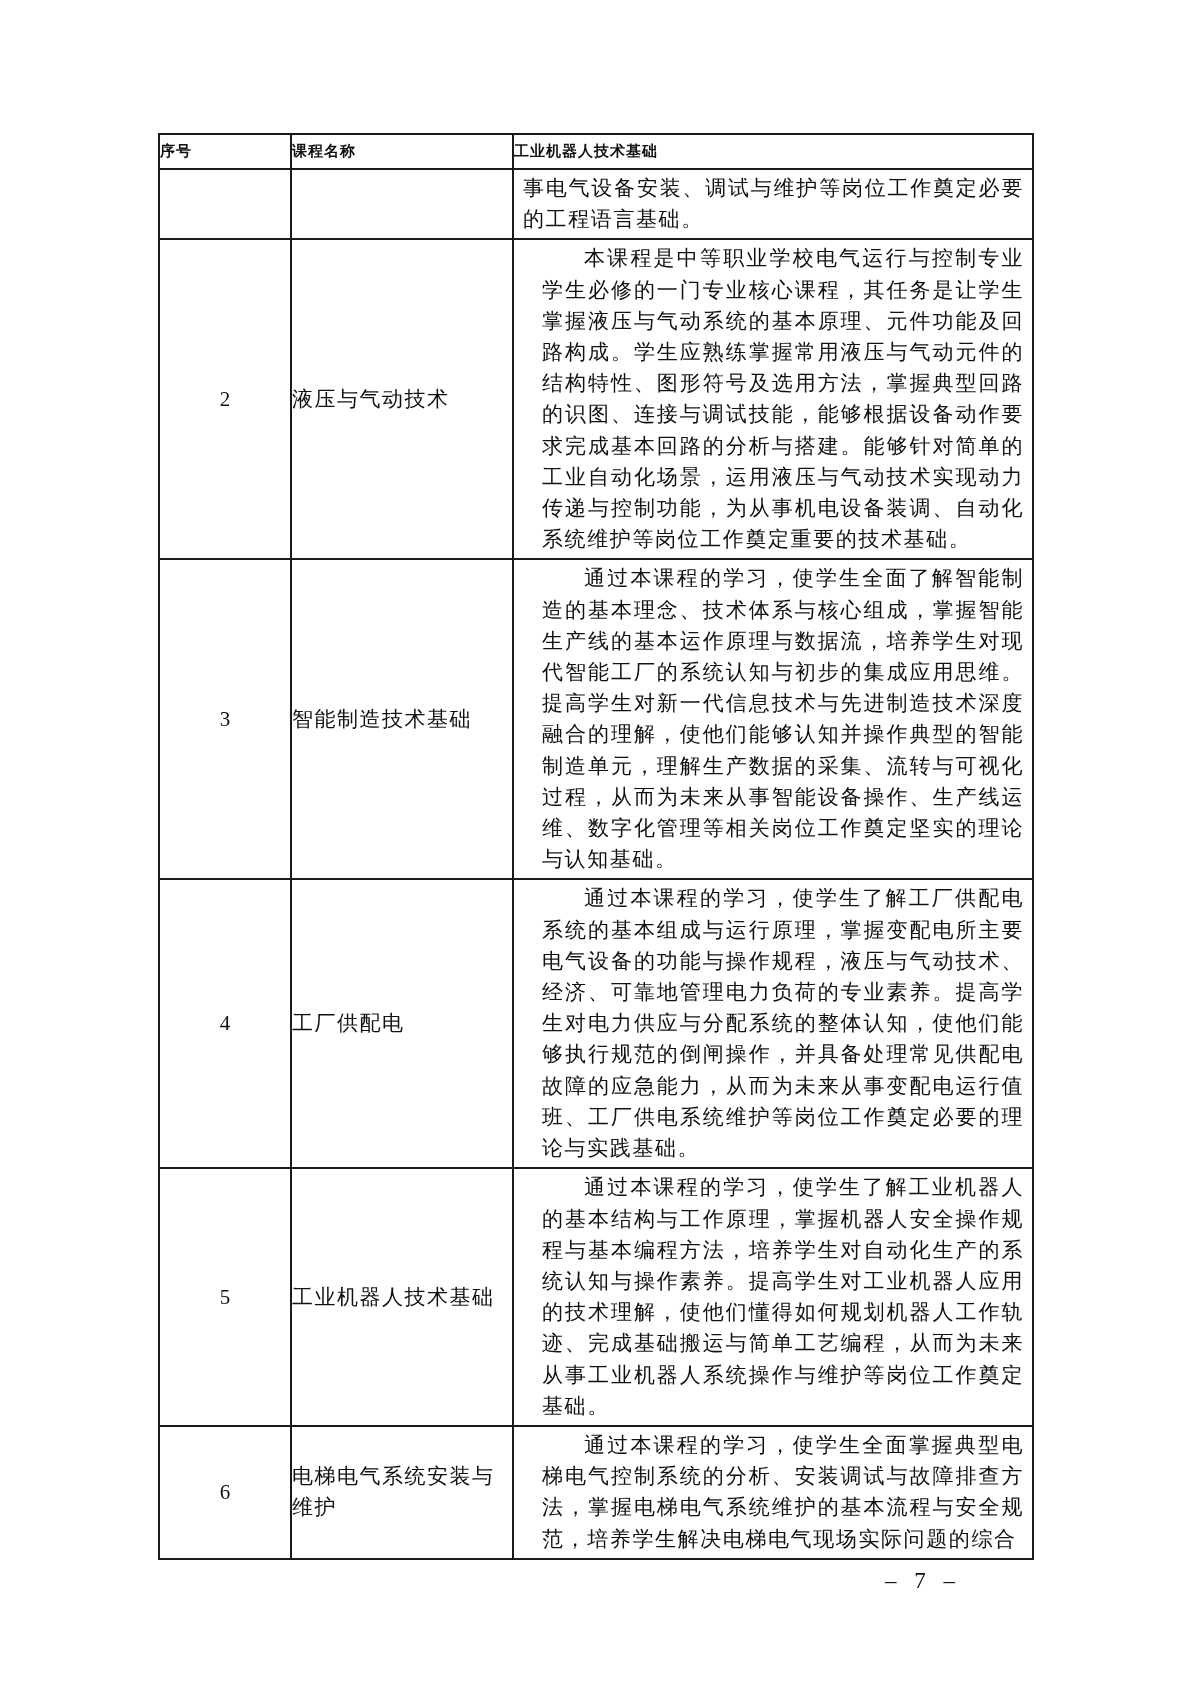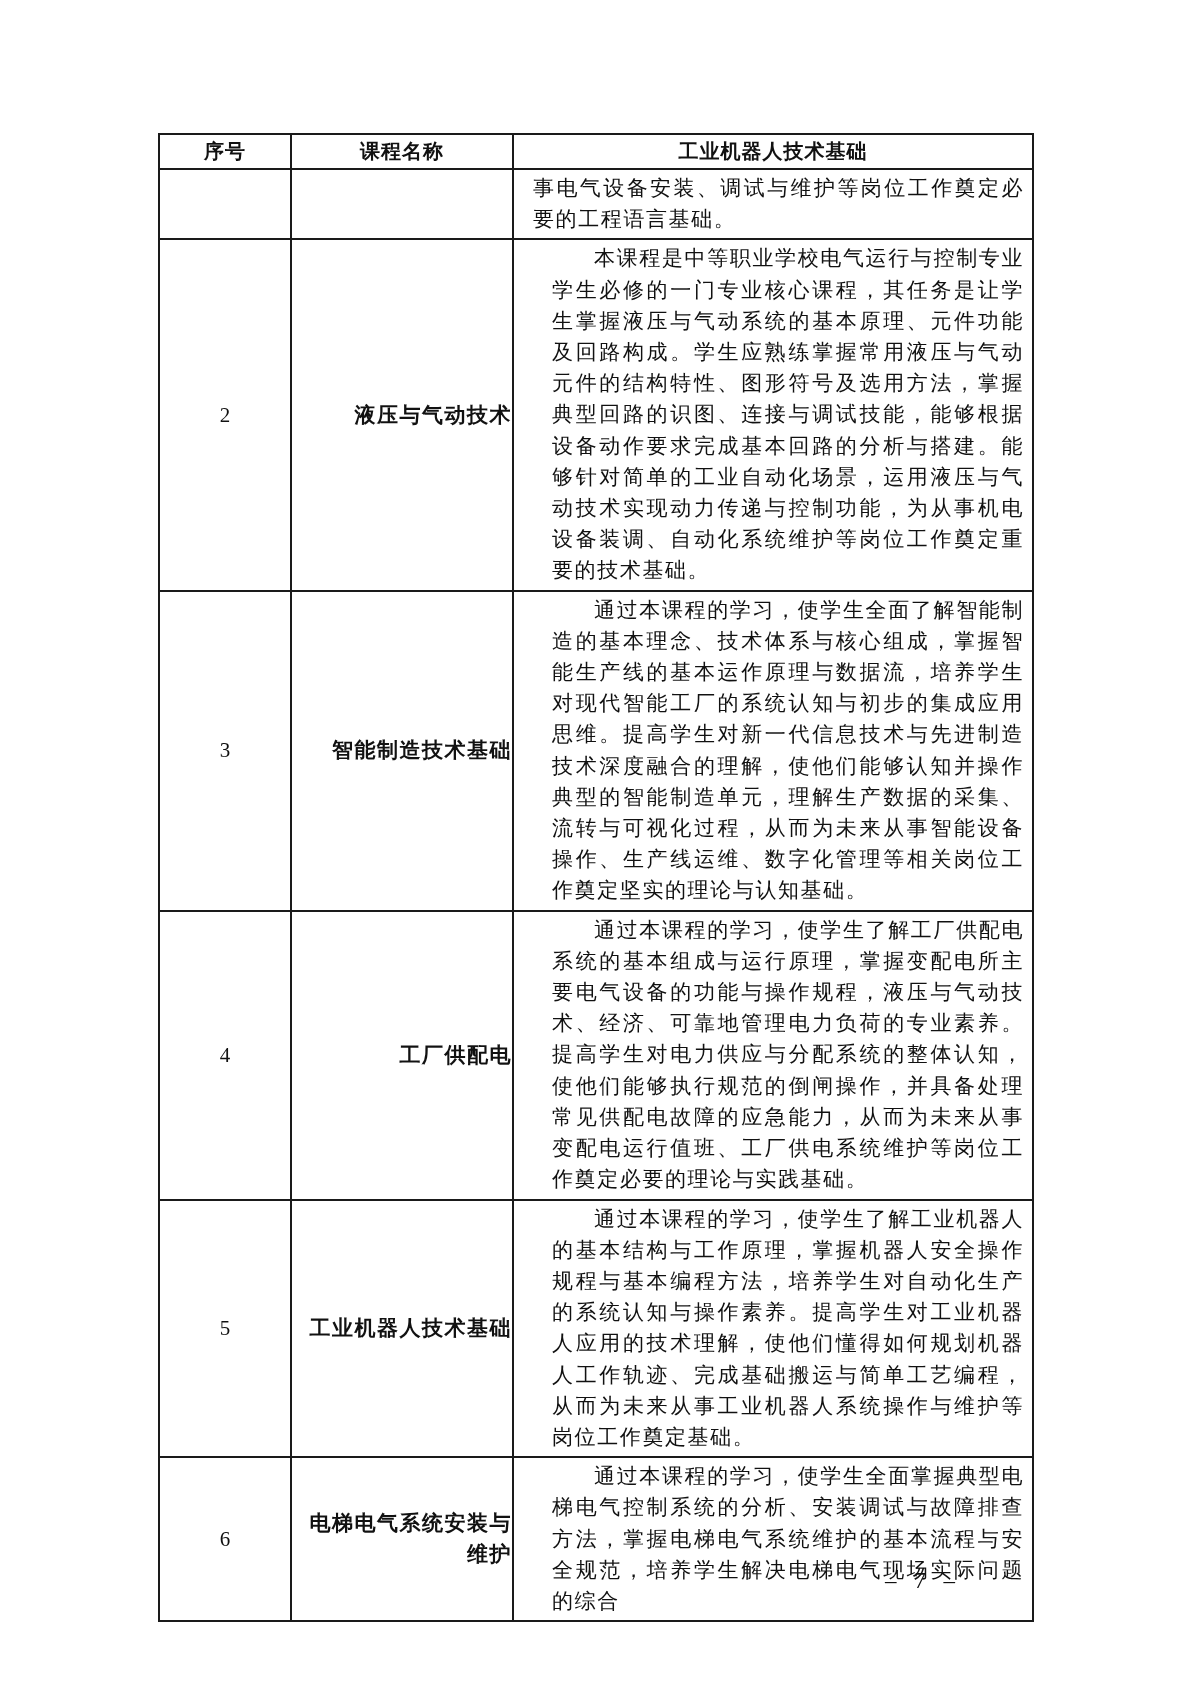--- a/index.html
+++ b/index.html
@@ -27,45 +27,44 @@
   table.course-table th,
   table.course-table td {
     border: 2px solid #1a1a1a;
     padding: 0;
     vertical-align: middle;
   }
   col.c-no     { width: 132px; }
   col.c-course { width: 222px; }
   col.c-main   { width: 520px; }
   th {
-    font-size: 20px;
+    font-size: 15px;
     font-weight: bold;
-    text-align: center;
+    text-align: left;
     height: 33px;
     letter-spacing: 1px;
     line-height: 33px;
   }
   td.cell-no {
     text-align: center;
     font-size: 21px;
   }
   td.cell-course {
-    text-align: right;
+    text-align: left;
     font-size: 21px;
     letter-spacing: 1.5px;
     line-height: 31px;
     padding: 0 10px;
-    font-weight: bold;
   }
   td.cell-content {
     vertical-align: top;
   }
   td.cell-content p {
     margin: 0;
-    padding: 3px 8px 3px 19px;
+    padding: 3px 8px 3px 9px;
     font-size: 21px;
     line-height: 31.2px;
     letter-spacing: 1.6px;
     text-align: justify;
     text-justify: inter-character;
   }
   td.cell-content p.indent {
     text-indent: 2em;
     margin-left: 19px;
   }

